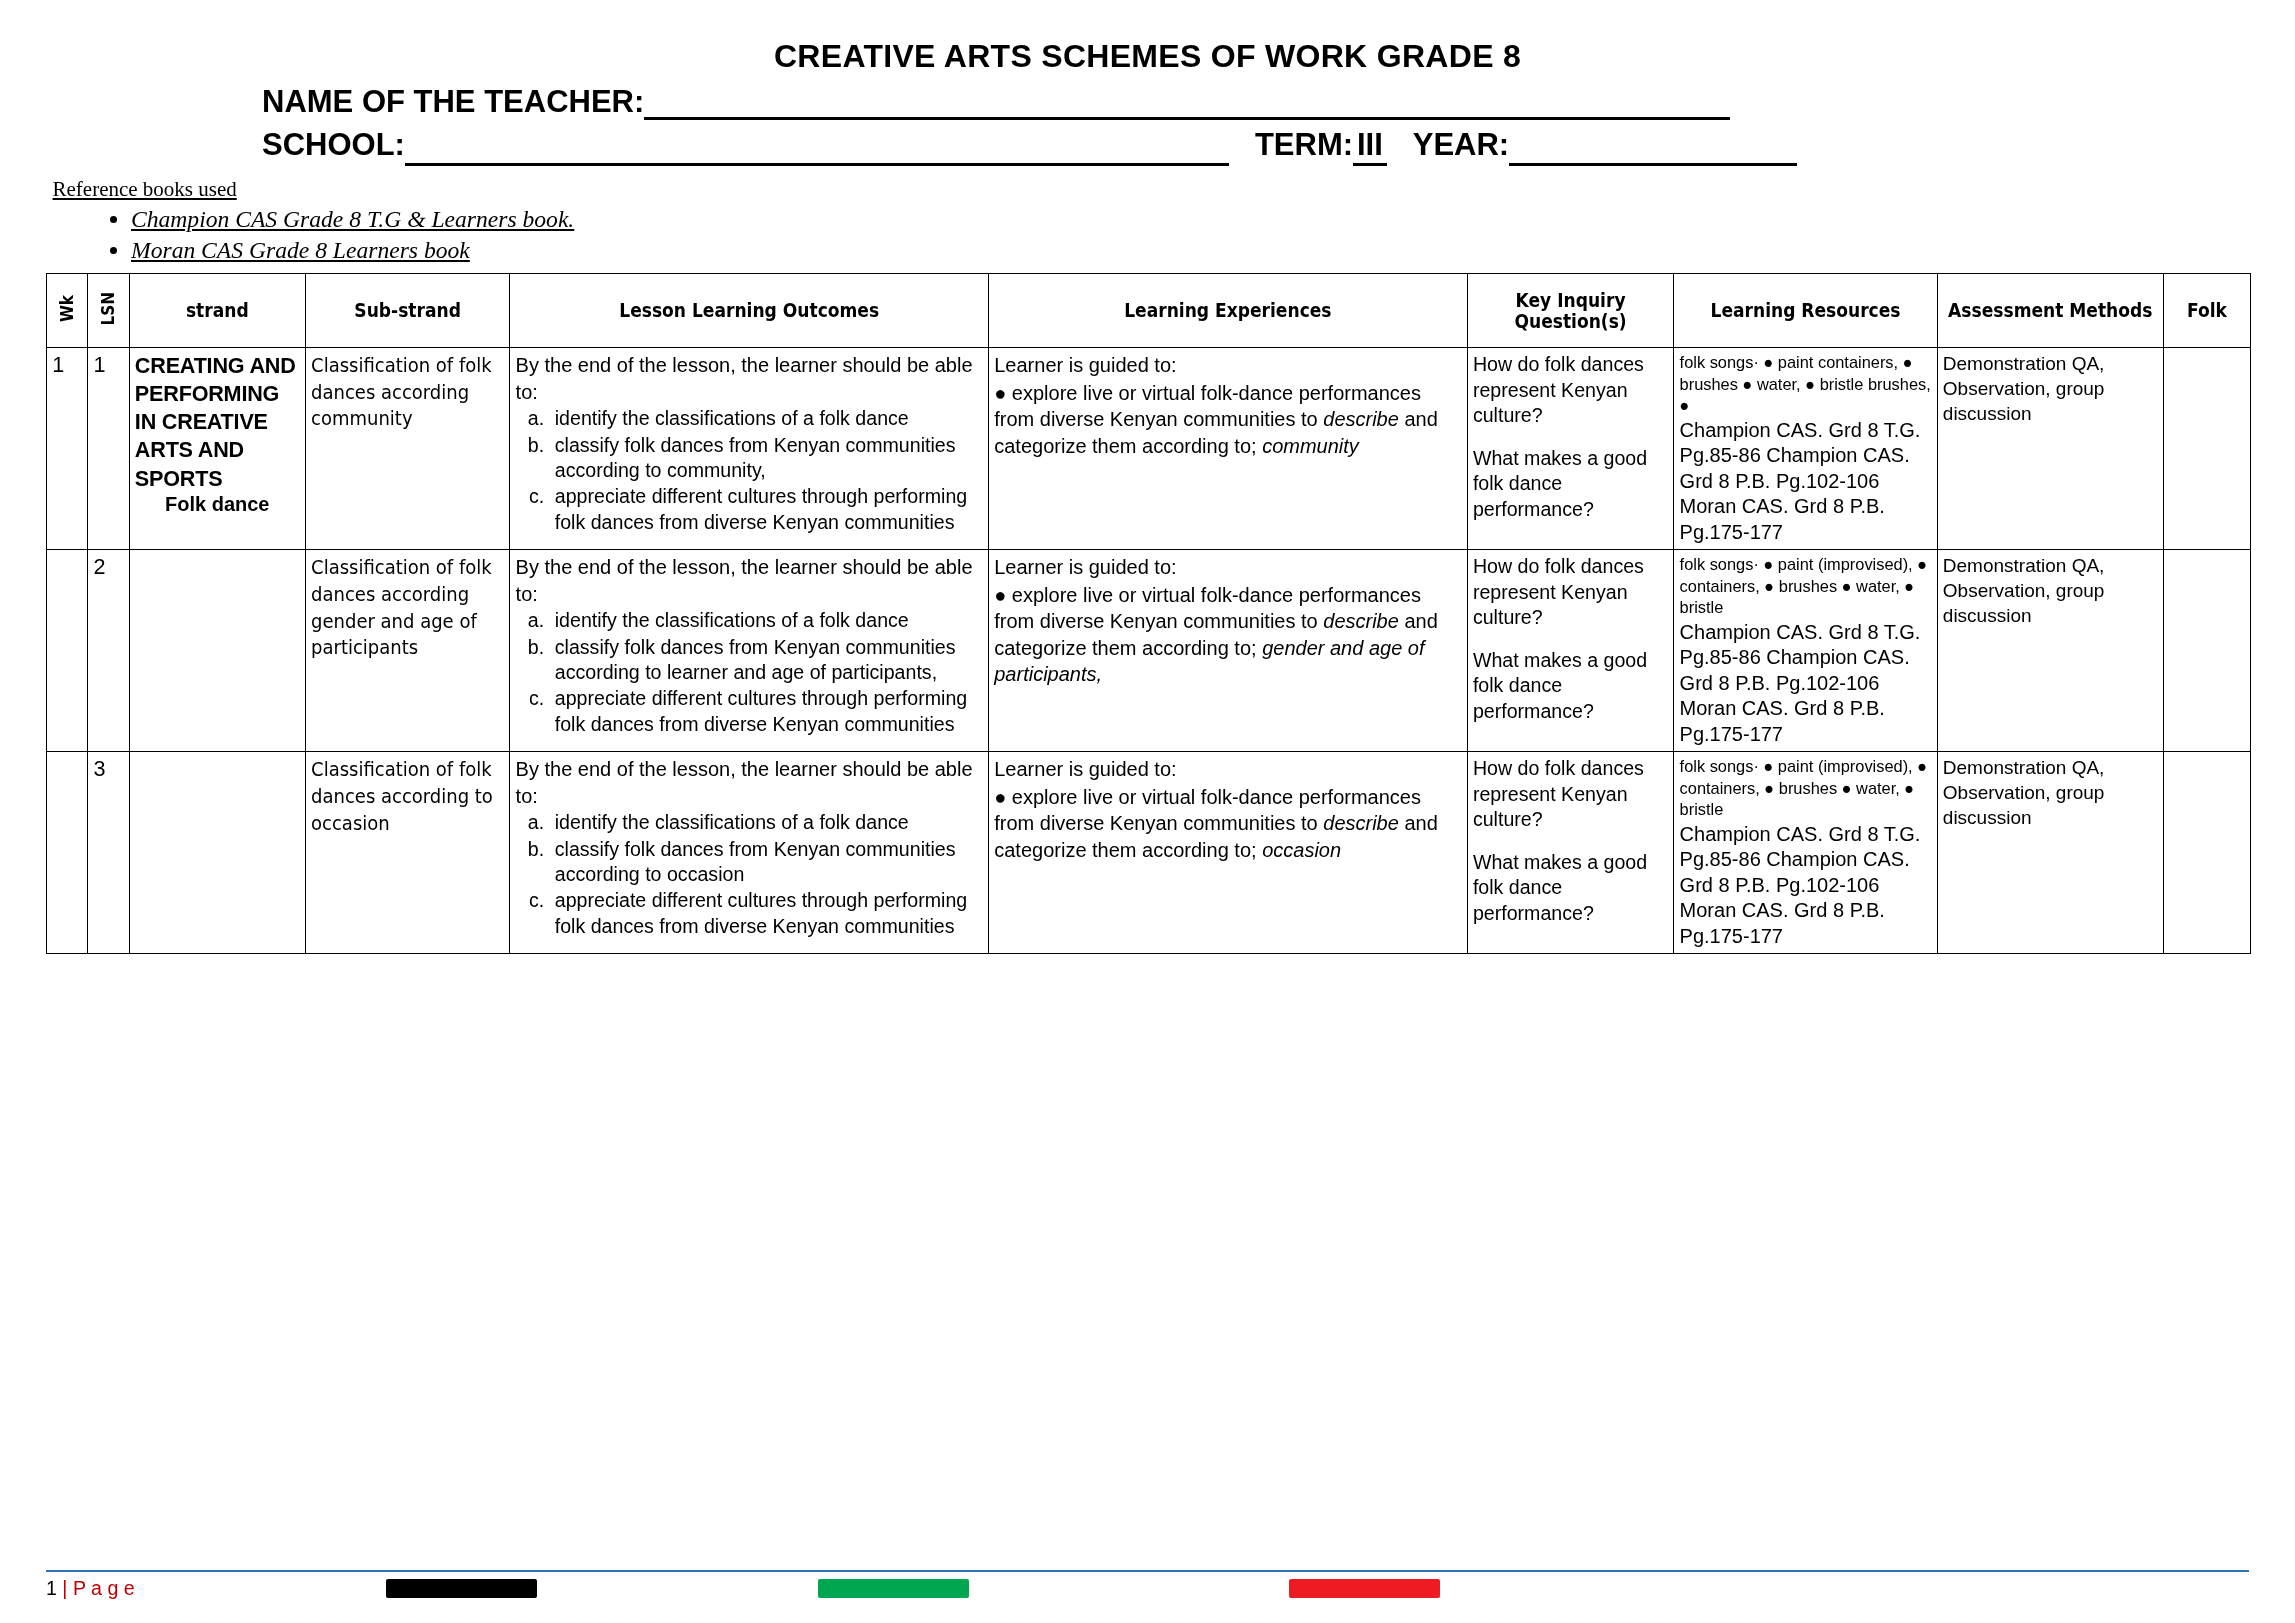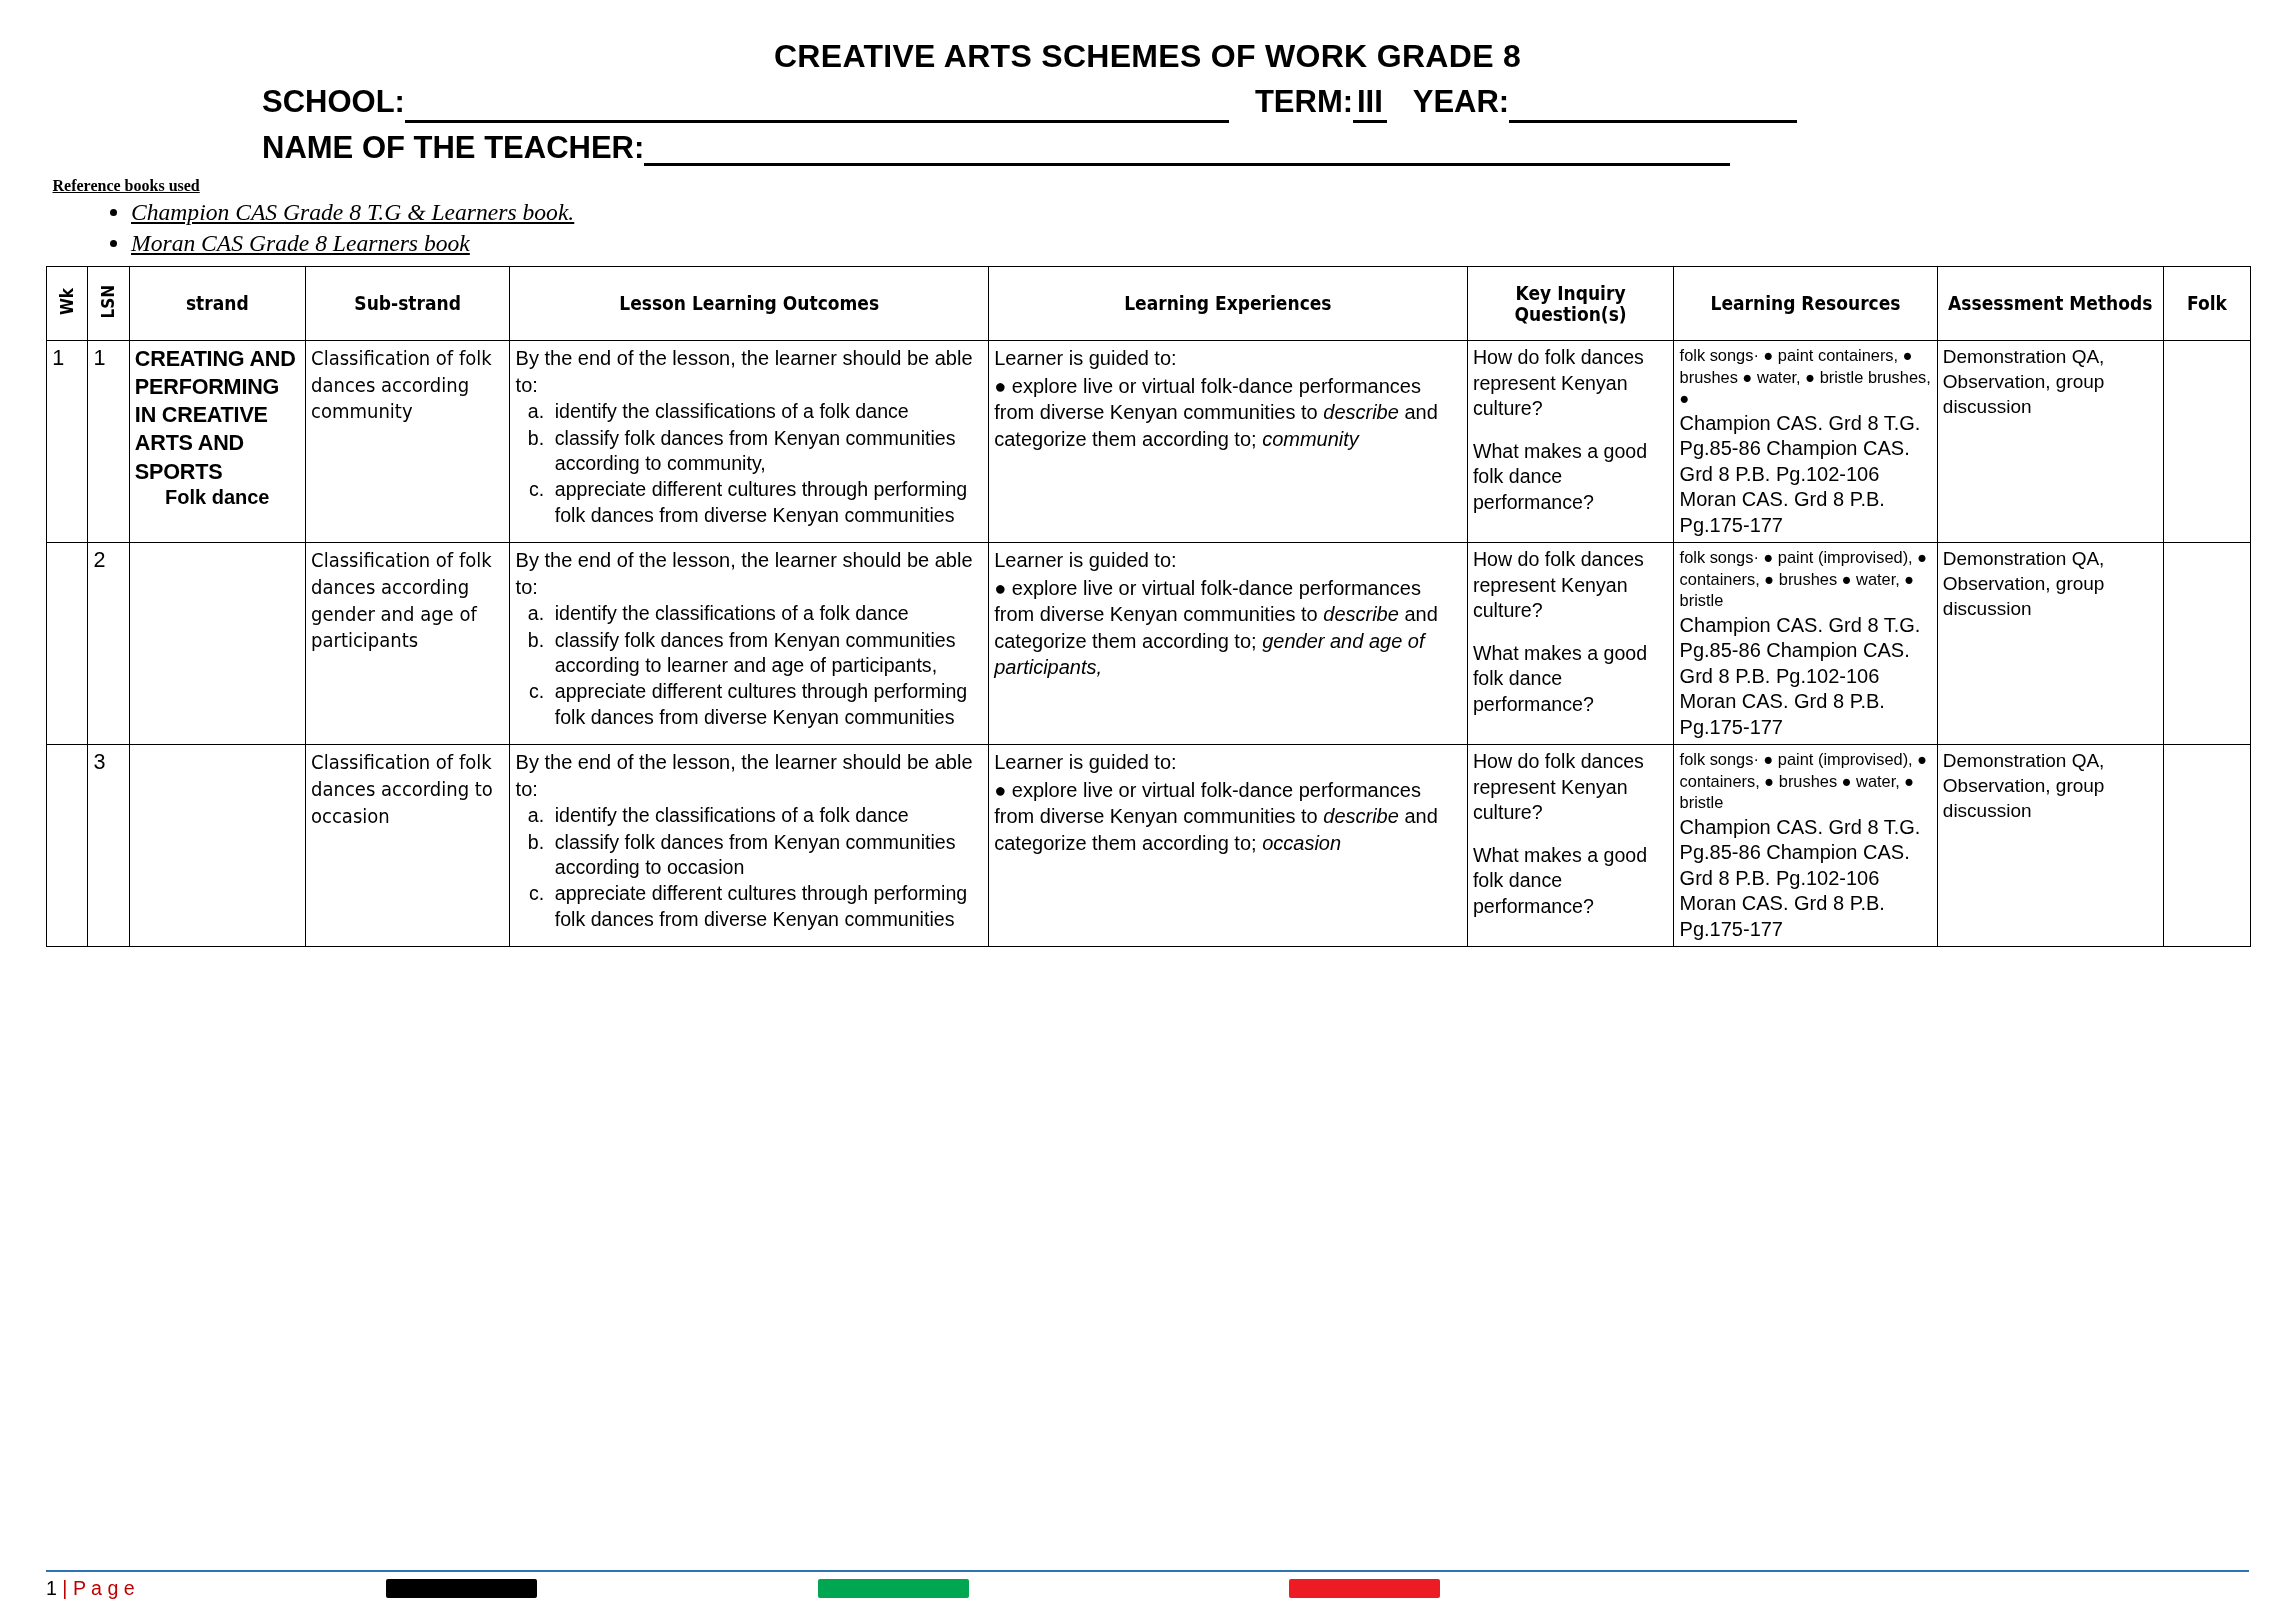--- a/index.html
+++ b/index.html
@@ -45,22 +45,22 @@
   }
   .b-teacher { width: 1086px; height: 25px; }
   .b-school  { width: 824px; height: 25px; }
   .b-term    { display:inline-block; border-bottom: 3.3px solid #000; padding: 0 3.9px; }
   .b-year    { width: 288px; height: 25px; }
   .spacer-sm { display: inline-block; width: 26px; }
 
   
   .ref-title {
     font-family: "Liberation Serif", serif;
-    font-weight: bold;
-    font-size: 16px;
+    font-weight: normal;
+    font-size: 21px;
     text-decoration: underline;
     margin: 11.8px 0 1.3px 6.5px;
   }
   .ref-list {
     margin: 0 0 6.5px 0;
     padding-left: 85px;
     list-style: disc;
     text-decoration: underline;
   }
   .ref-list li {
@@ -194,25 +194,25 @@
   .bar.red   { left: 1243px; background: #ed1c24; }
 </style>
 </head>
 <body>
 
 <div class="page">
 
   <div class="doc-title">CREATIVE ARTS SCHEMES OF WORK GRADE 8</div>
 
   <div class="header-line">
+    <span>NAME OF THE TEACHER:</span><span class="blank b-teacher"></span>
+  </div>
+
+  <div class="header-line">
     <span>SCHOOL:</span><span class="blank b-school"></span><span class="spacer-sm"></span><span>TERM:</span><span class="b-term">III</span><span class="spacer-sm"></span><span>YEAR:</span><span class="blank b-year"></span>
-  </div>
-
-  <div class="header-line">
-    <span>NAME OF THE TEACHER:</span><span class="blank b-teacher"></span>
   </div>
 
   <div class="ref-title">Reference books used</div>
   <ul class="ref-list">
     <li>Champion CAS Grade 8 T.G &amp; Learners book.</li>
     <li>Moran CAS Grade 8 Learners book</li>
   </ul>
 
   <table class="scheme">
     <colgroup>

